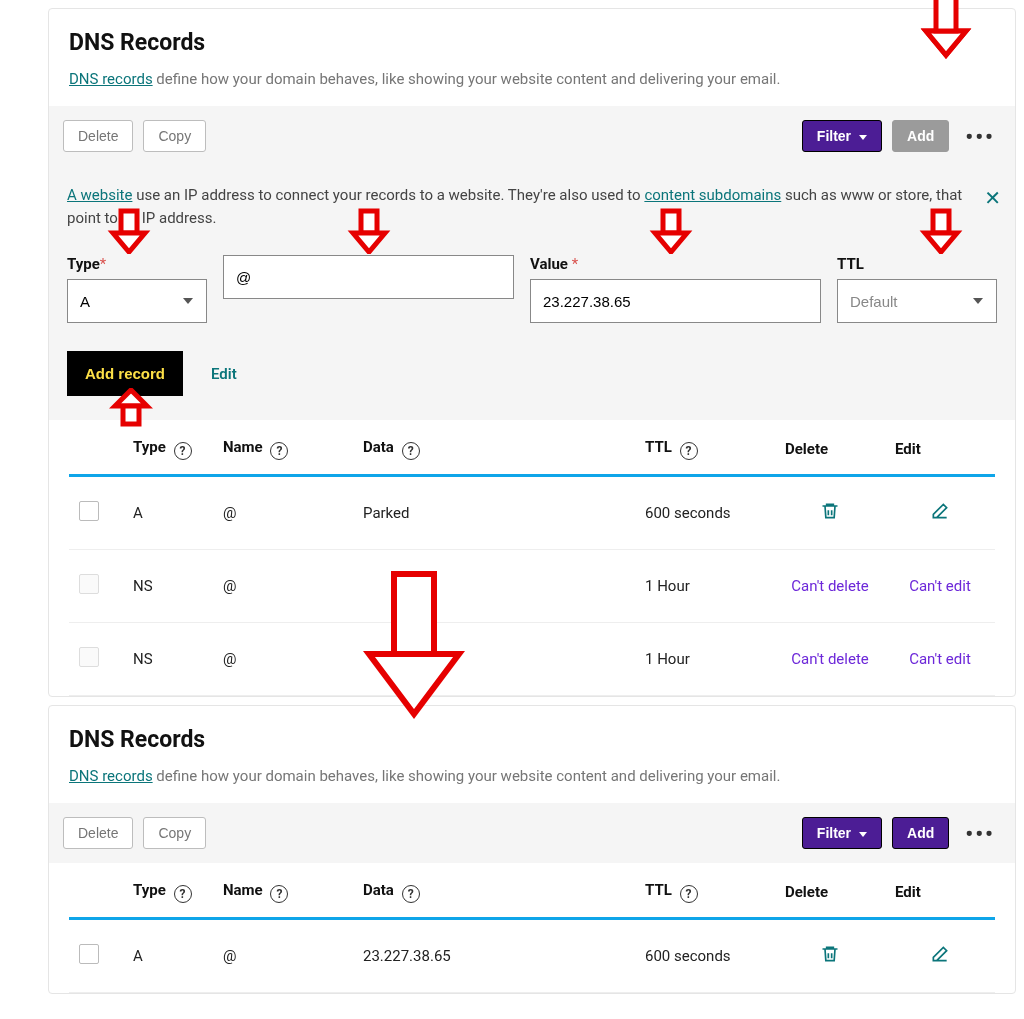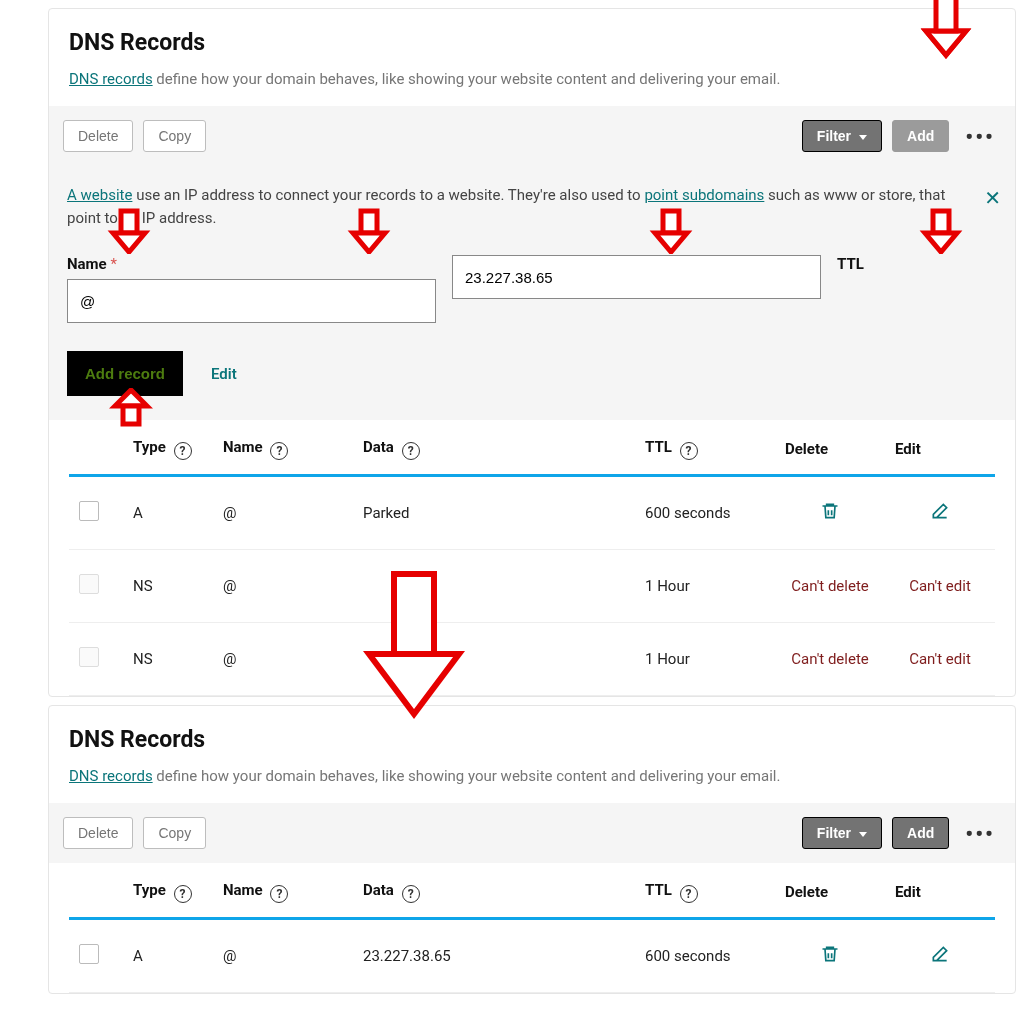--- a/index.html
+++ b/index.html
@@ -40,21 +40,21 @@
   .btn {
     border: 1px solid #bdbdbd;
     background: #fff;
     color: #767676;
     padding: 7px 14px;
     font-size: 14px;
     cursor: pointer;
     border-radius: 3px;
   }
   .btn.black {
-    background: #737373;
+    background: #4c1d95;
     color: #fff;
     border-color: #000;
     font-weight: 600;
   }
   .btn.grey-solid {
     background: #9b9b9b;
     color: #fff;
     border-color: #9b9b9b;
     font-weight: 600;
   }
@@ -134,21 +134,21 @@
   }
   .select { width: 100%; appearance: none; -webkit-appearance: none; }
   .btn-row {
     display: flex;
     gap: 28px;
     align-items: center;
     margin-top: 28px;
   }
   .btn-add {
     background: #000;
-    color: #4d7c0f;
+    color: #fde047;
     border: none;
     padding: 14px 18px;
     font-size: 15px;
     font-weight: 600;
     cursor: pointer;
   }
   .clear-link {
     color: #0b757a;
     font-weight: 600;
     cursor: pointer;
@@ -193,21 +193,21 @@
     font-size: 18px;
     cursor: pointer;
   }
   .col-check { width: 54px; }
   .col-type { width: 90px; }
   .col-name { width: 140px; }
   .col-data { }
   .col-ttl { width: 140px; }
   .col-del { width: 110px; text-align: center; }
   .col-edit { width: 110px; text-align: center; }
-  .cant { color: #7f1d1d; }
+  .cant { color: #6d28d9; }
   .arrow-overlay { position: absolute; z-index: 10; pointer-events: none; }
   .panel { position: relative; margin-left: 48px; }
   .pad-lr { padding-left: 20px; padding-right: 20px; }
 </style>
 </head>
 <body>
 
 <div class="panel">
 
   <svg class="arrow-overlay" style="left:870px; top:-16px;" width="54" height="70">
@@ -239,50 +239,55 @@
     <div class="toolbar-right">
       <button class="btn black chev">Filter</button>
       <button class="btn grey-solid">Add</button>
       <span class="more-dots">•••</span>
     </div>
   </div>
 
   <div class="info-box">
     <span class="close-x">✕</span>
     <p class="info-text">
-      <a href="#" class="link">A website</a><span> use an IP address to connect your records to a website. They're also used to </span><a href="#" class="link">point subdomains</a><span> such as www or store, that point to an IP address.</span>
+      <a href="#" class="link">A website</a><span> use an IP address to connect your records to a website. They're also used to </span><a href="#" class="link">content subdomains</a><span> such as www or store, that point to an IP address.</span>
     </p>
 
     <svg class="arrow-overlay" style="left:58px; top:42px;" width="44" height="46">
         <rect x="14" y="3" width="16" height="22" fill="#fff" stroke="#e60000" stroke-width="5"></rect>
         <path d="M6,25 L38,25 L22,44 Z" fill="#fff" stroke="#e60000" stroke-width="5"></path>
       </svg>
     <svg class="arrow-overlay" style="left:298px; top:42px;" width="44" height="46">
         <rect x="14" y="3" width="16" height="22" fill="#fff" stroke="#e60000" stroke-width="5"></rect>
         <path d="M6,25 L38,25 L22,44 Z" fill="#fff" stroke="#e60000" stroke-width="5"></path>
       </svg>
     <svg class="arrow-overlay" style="left:600px; top:42px;" width="44" height="46">
         <rect x="14" y="3" width="16" height="22" fill="#fff" stroke="#e60000" stroke-width="5"></rect>
         <path d="M6,25 L38,25 L22,44 Z" fill="#fff" stroke="#e60000" stroke-width="5"></path>
       </svg>
     <svg class="arrow-overlay" style="left:870px; top:42px;" width="44" height="46">
         <rect x="14" y="3" width="16" height="22" fill="#fff" stroke="#e60000" stroke-width="5"></rect>
         <path d="M6,25 L38,25 L22,44 Z" fill="#fff" stroke="#e60000" stroke-width="5"></path>
       </svg>
 
     <div class="form-row">
+      <div class="field type">
+        <label class="field-label"><span>Type</span><span class="req">*</span></label>
+        <div class="select-wrap"><select class="select"><option>A</option></select></div>
+      </div>
       <div class="field name">
-        <label class="field-label"><span>Name </span><span class="req">*</span></label>
         <input class="input" value="@" style="">
       </div>
       <div class="field value">
+        <label class="field-label"><span>Value </span><span class="req">*</span></label>
         <input class="input" value="23.227.38.65" style="">
       </div>
       <div class="field ttl">
         <label class="field-label">TTL</label>
+        <div class="select-wrap"><select class="select disabled"><option>Default</option></select></div>
       </div>
     </div>
 
     <div class="btn-row">
       <button class="btn-add">Add record</button>
       <span class="clear-link">Edit</span>
     </div>
     <svg class="arrow-overlay" style="left:60px; top:222px;" width="44" height="40">
         <path d="M6,18 L38,18 L22,2 Z" fill="#fff" stroke="#e60000" stroke-width="5"></path>
         <rect x="14" y="18" width="16" height="18" fill="#fff" stroke="#e60000" stroke-width="5"></rect>

